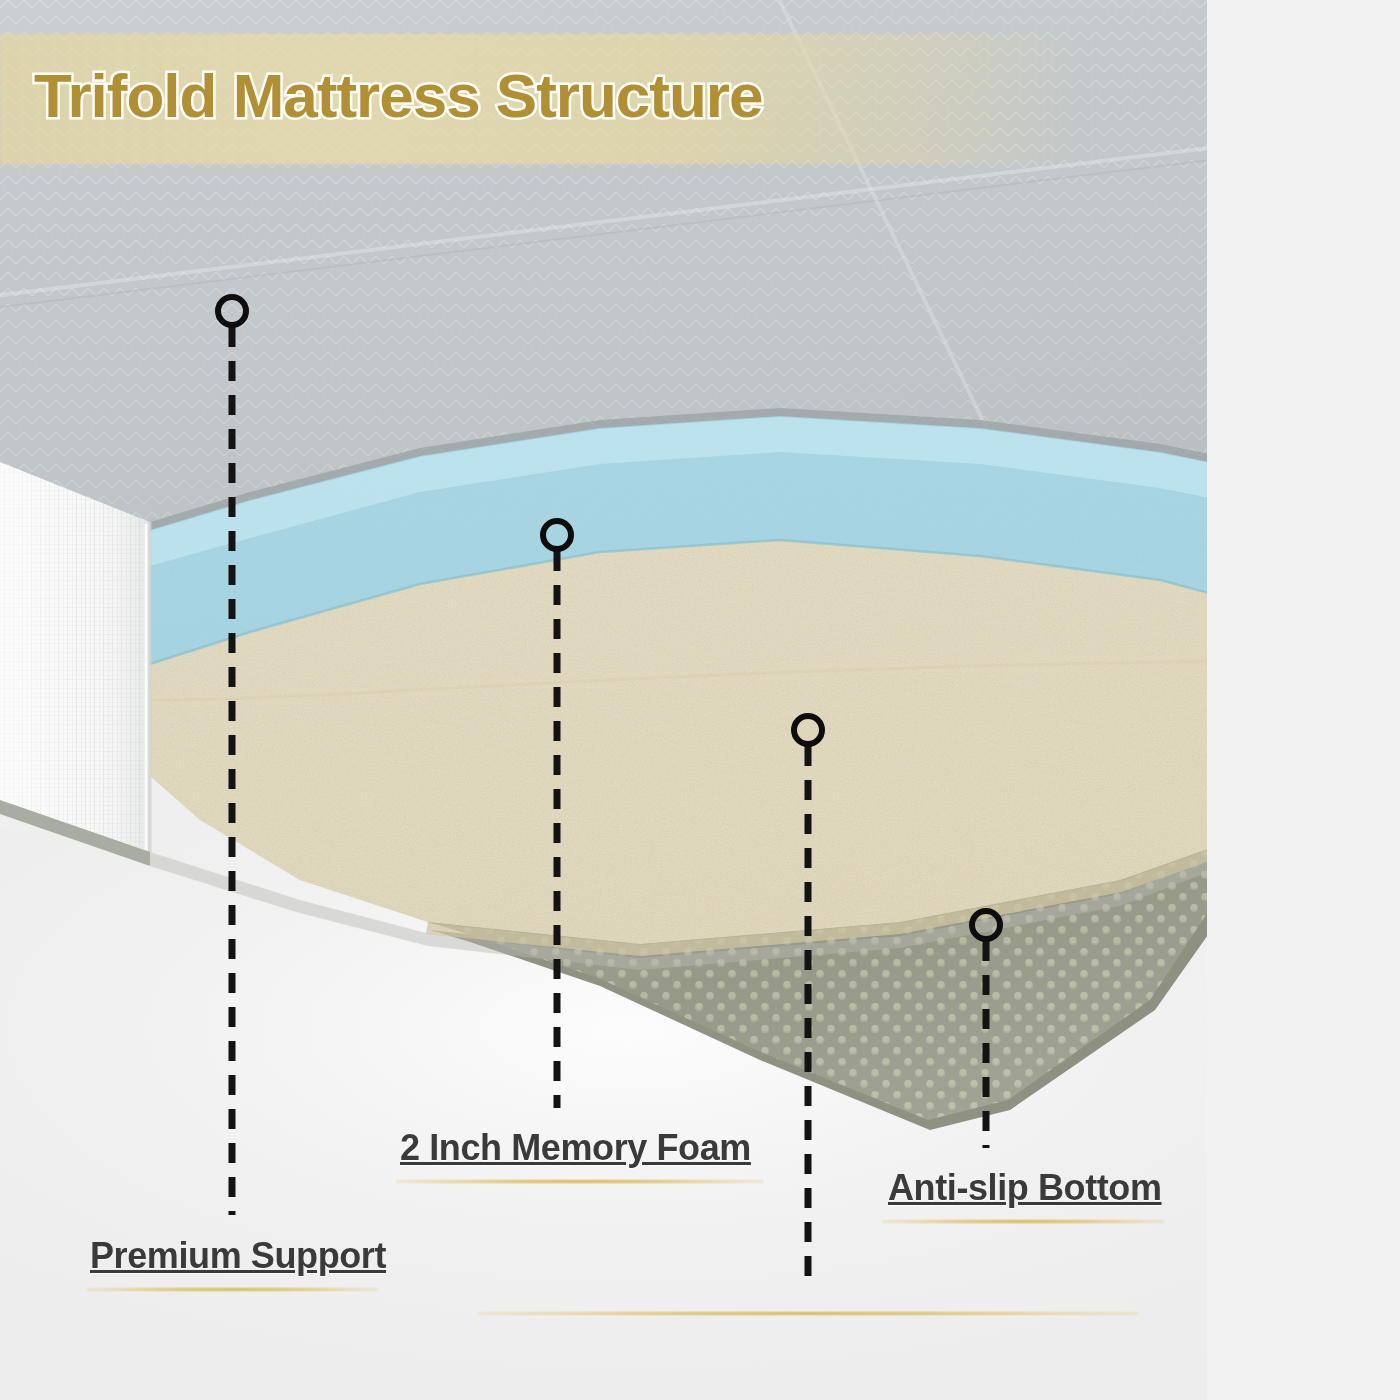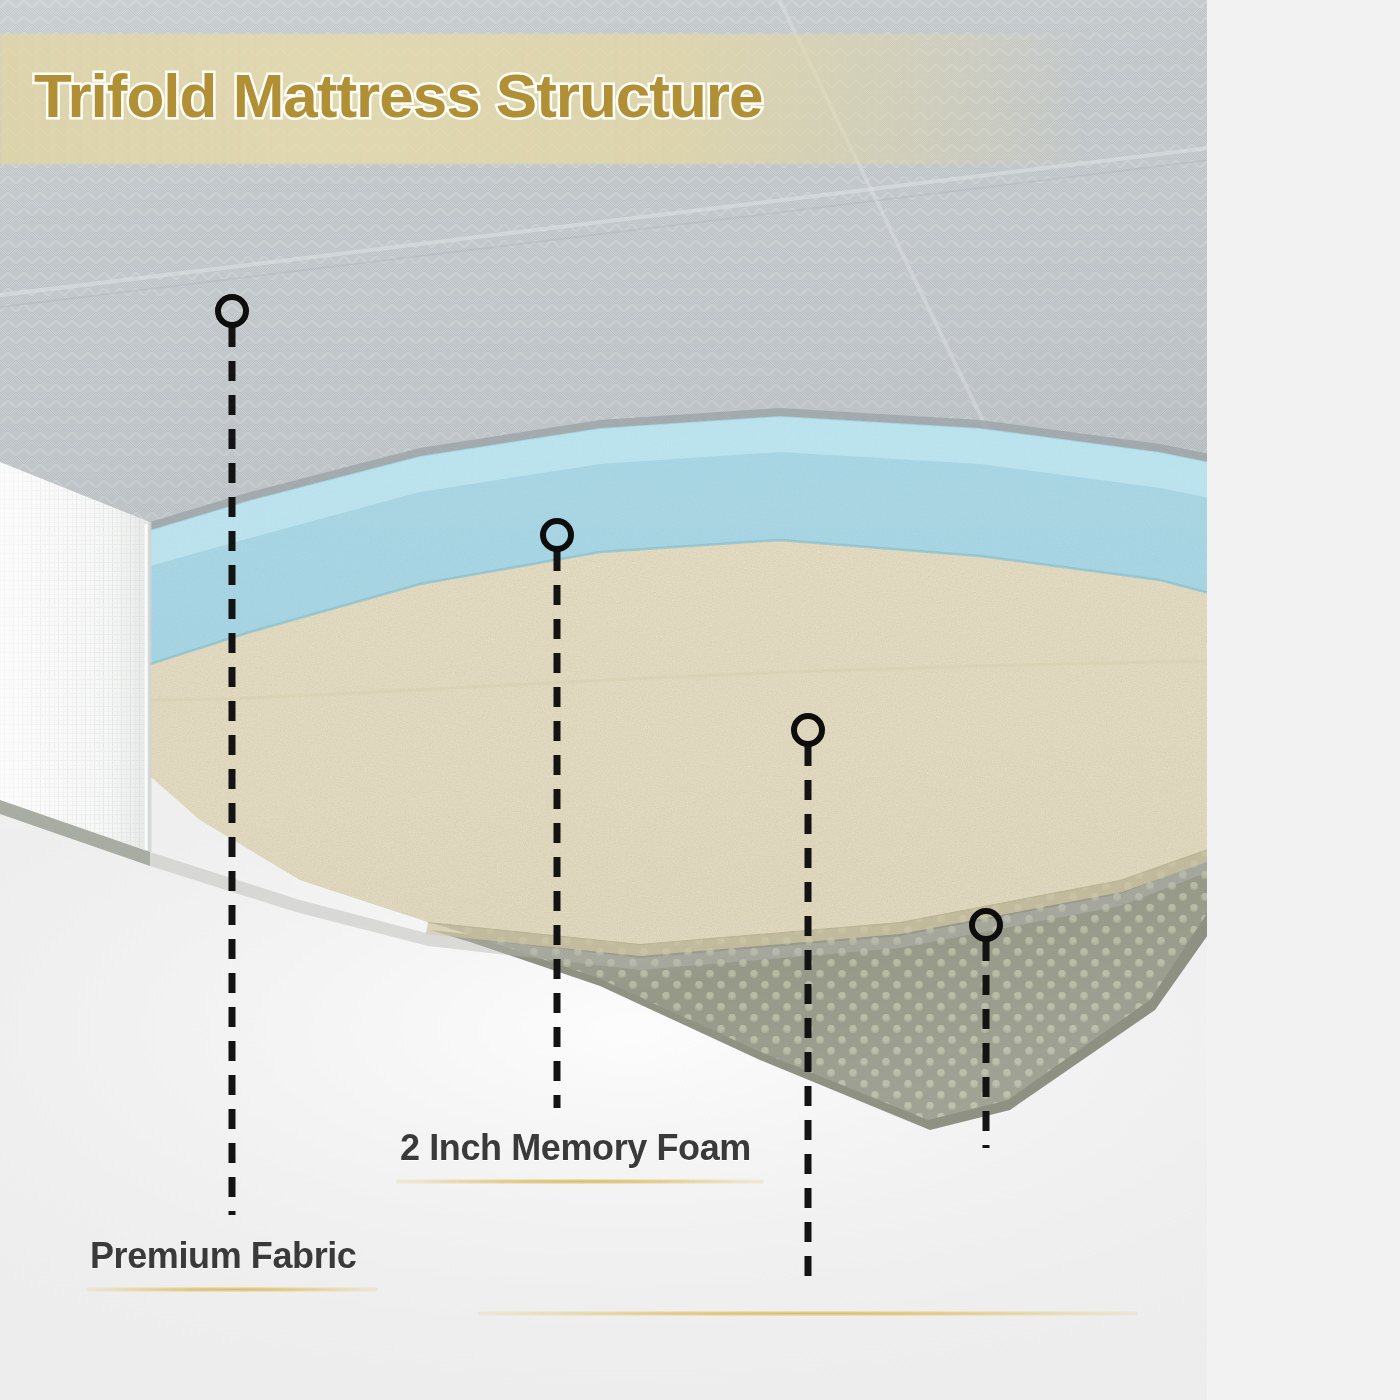--- a/index.html
+++ b/index.html
@@ -15,20 +15,21 @@
 
   
   .callout-label{
     position:absolute;
     color:#3a3a3a;
     font-weight:bold;
     letter-spacing:-0.4px;
     white-space:nowrap;
     line-height:1;
     text-shadow:0 1px 0 rgba(255,255,255,.85);
+    text-decoration:underline;
   }
   .callout-label .cl-text{display:block;}
   .callout-label .cl-rule{
     display:block;margin-top:13px;height:5px;border-radius:3px;
     background:radial-gradient(ellipse at 50% 50%, #d9bc6a 0%, #e3cd8e 35%, rgba(231,214,166,.45) 68%, rgba(235,235,235,0) 100%);
     filter:blur(.4px);
   }
 
   #lbl-premium{left:90px;  top:1238px; font-size:36px;}
   #lbl-premium .cl-rule{width:292px;margin-left:-4px;}
@@ -260,27 +261,31 @@
       <circle cx="557" cy="535" r="14"></circle>
       <circle cx="808" cy="730" r="14"></circle>
       <circle cx="986" cy="925" r="14"></circle>
     </g>
   </svg>
 
   <div id="title-banner"></div>
   <div id="title-text">Trifold Mattress Structure</div>
 
   <div class="callout-label" id="lbl-premium">
-    <span class="cl-text">Premium Fabric</span>
+    <span class="cl-text">Premium Support</span>
     <span class="cl-rule"></span>
   </div>
 
   <div class="callout-label" id="lbl-memory">
     <span class="cl-text">2 Inch Memory Foam</span>
     <span class="cl-rule"></span>
   </div>
 
   <div class="callout-label" id="lbl-base">
     <span class="cl-rule"></span>
   </div>
 
+  <div class="callout-label" id="lbl-anti">
+    <span class="cl-text">Anti-slip Bottom</span>
+    <span class="cl-rule"></span>
+  </div>
 
 </div>
 
 </body></html>

